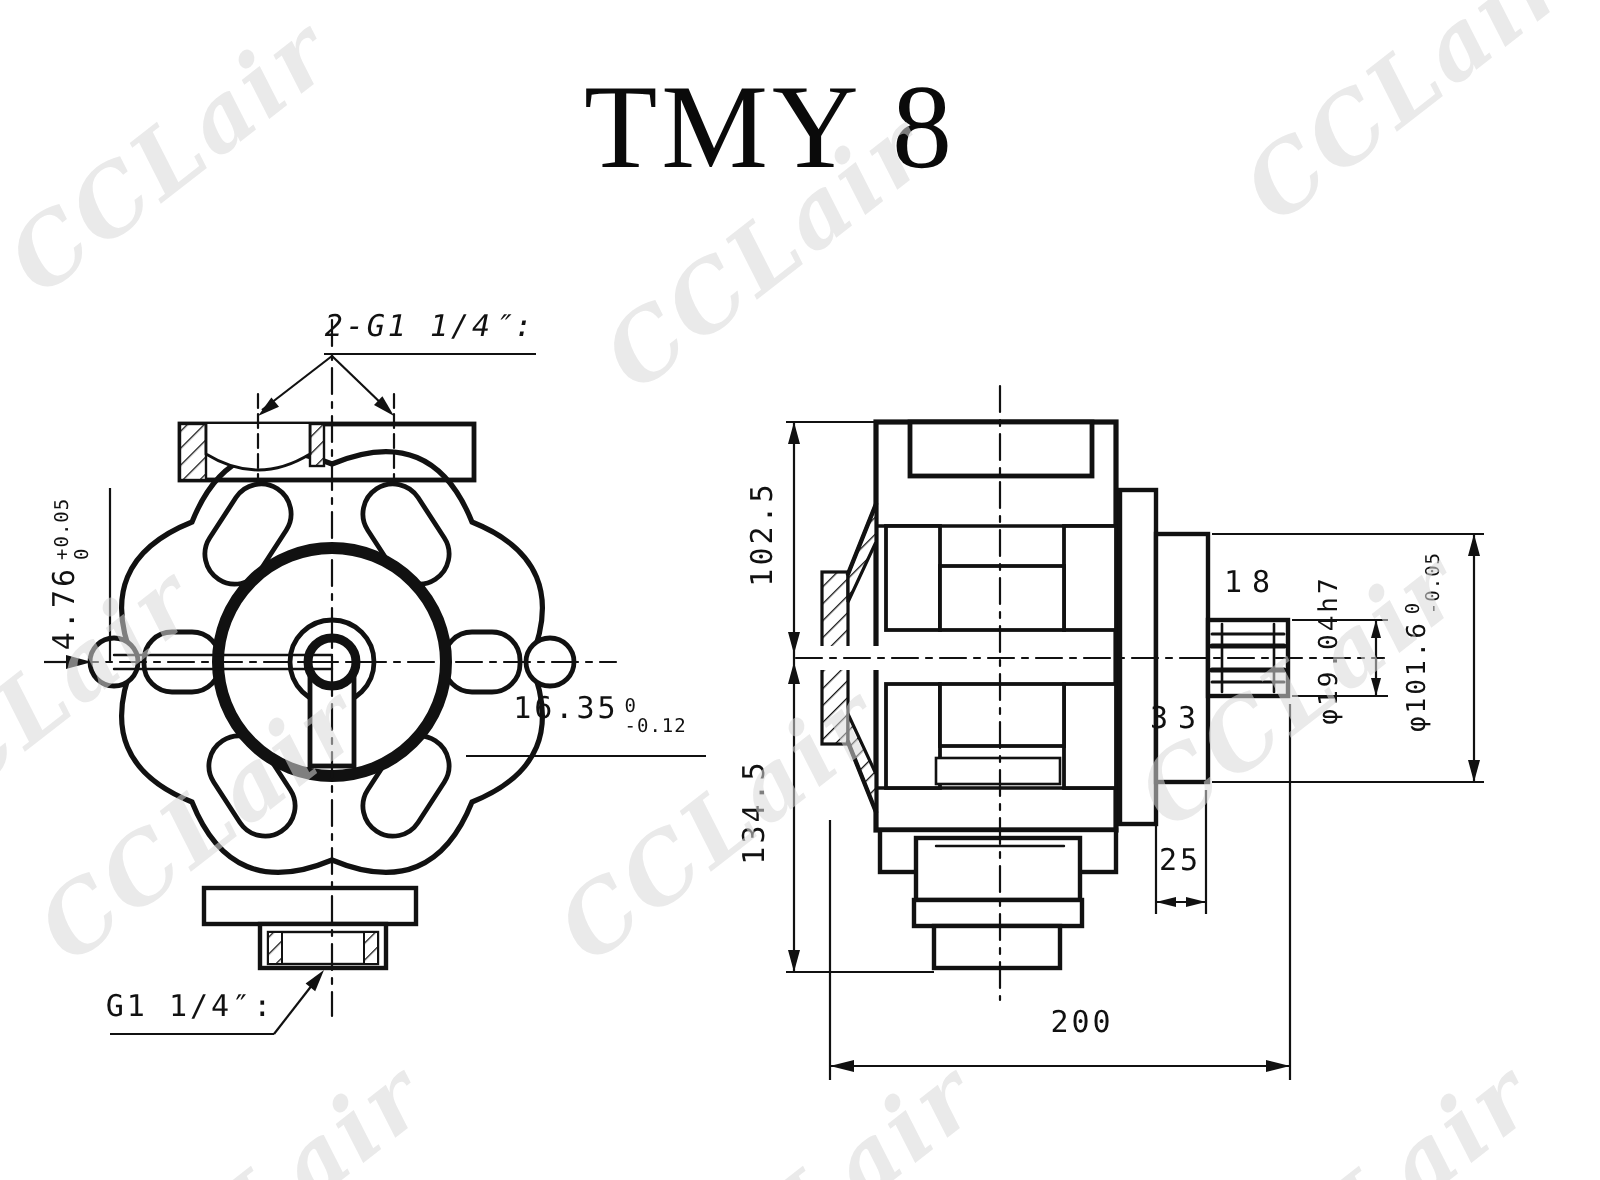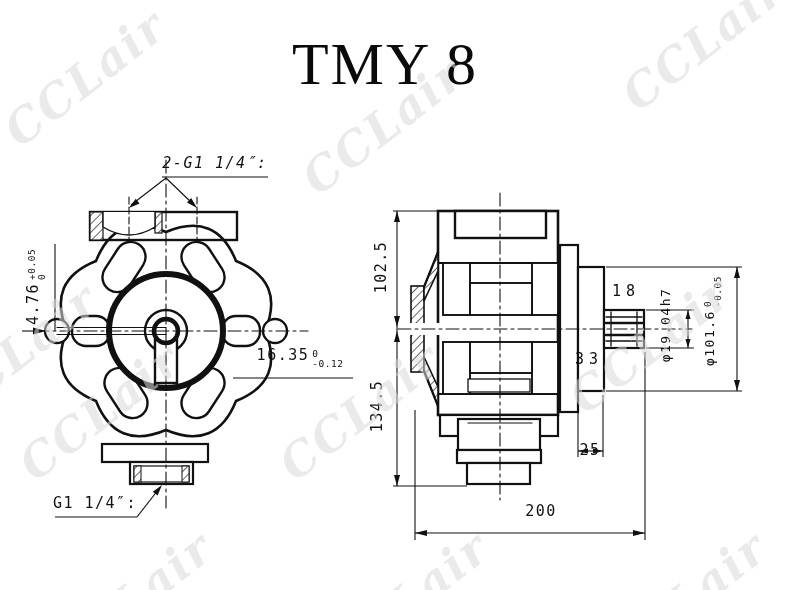--- a/index.html
+++ b/index.html
@@ -196,21 +196,21 @@
 
   <div class="txt rot small" style="left:665px;top:325px;">φ19.04h7</div>
 
   <div class="txt rot small" style="left:712px;top:321px;">
     <span>φ101.6</span><span class="tol">
         <span>0</span>
         <span>-0.05</span>
       </span>
   </div>
 
-  <div class="txt" style="left:590px;top:450px;">25</div>
+  <div class="txt" style="left:590px;top:430px;">25</div>
 
   <div class="txt" style="left:541px;top:511px;">200</div>
 
   <div class="wm" style="left:85px;top:78px;">CCLair</div>
   <div class="wm" style="left:383px;top:126px;">CCLair</div>
   <div class="wm" style="left:703px;top:42px;">CCLair</div>
   <div class="wm" style="left:17px;top:352px;">CCLair</div>
   <div class="wm" style="left:100px;top:412px;">CCLair</div>
   <div class="wm" style="left:360px;top:412px;">CCLair</div>
   <div class="wm" style="left:650px;top:345px;">CCLair</div>

